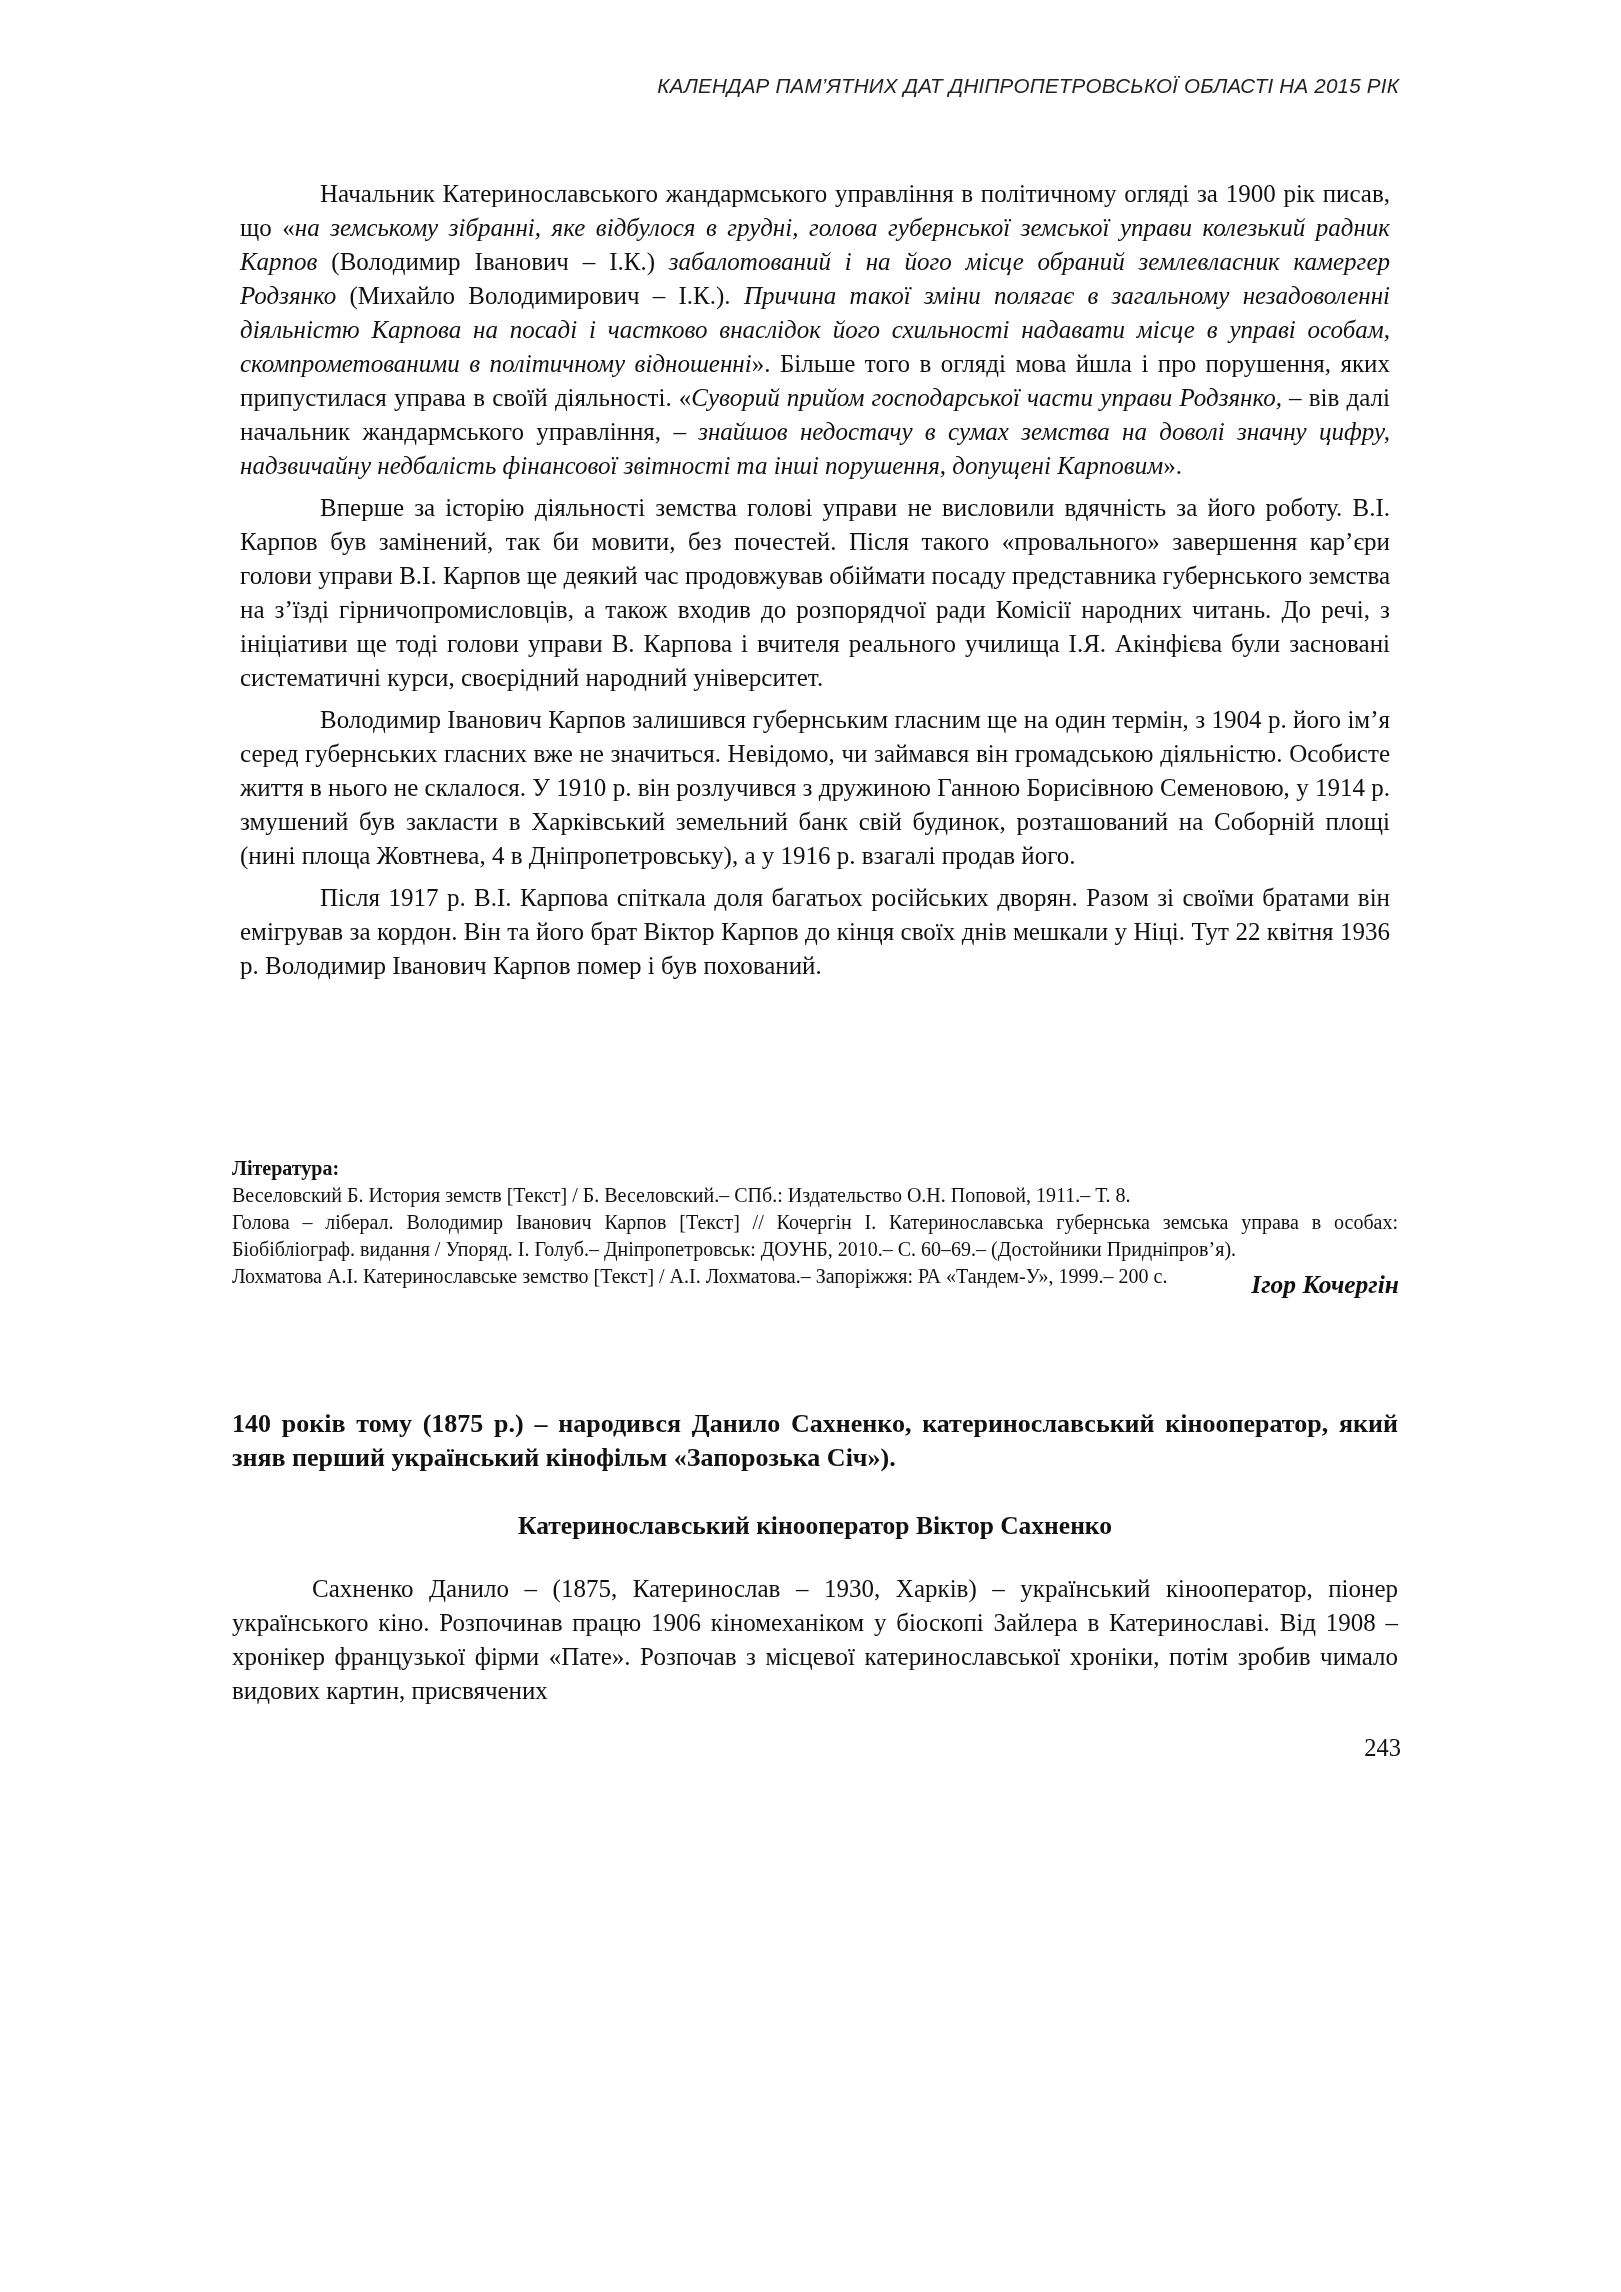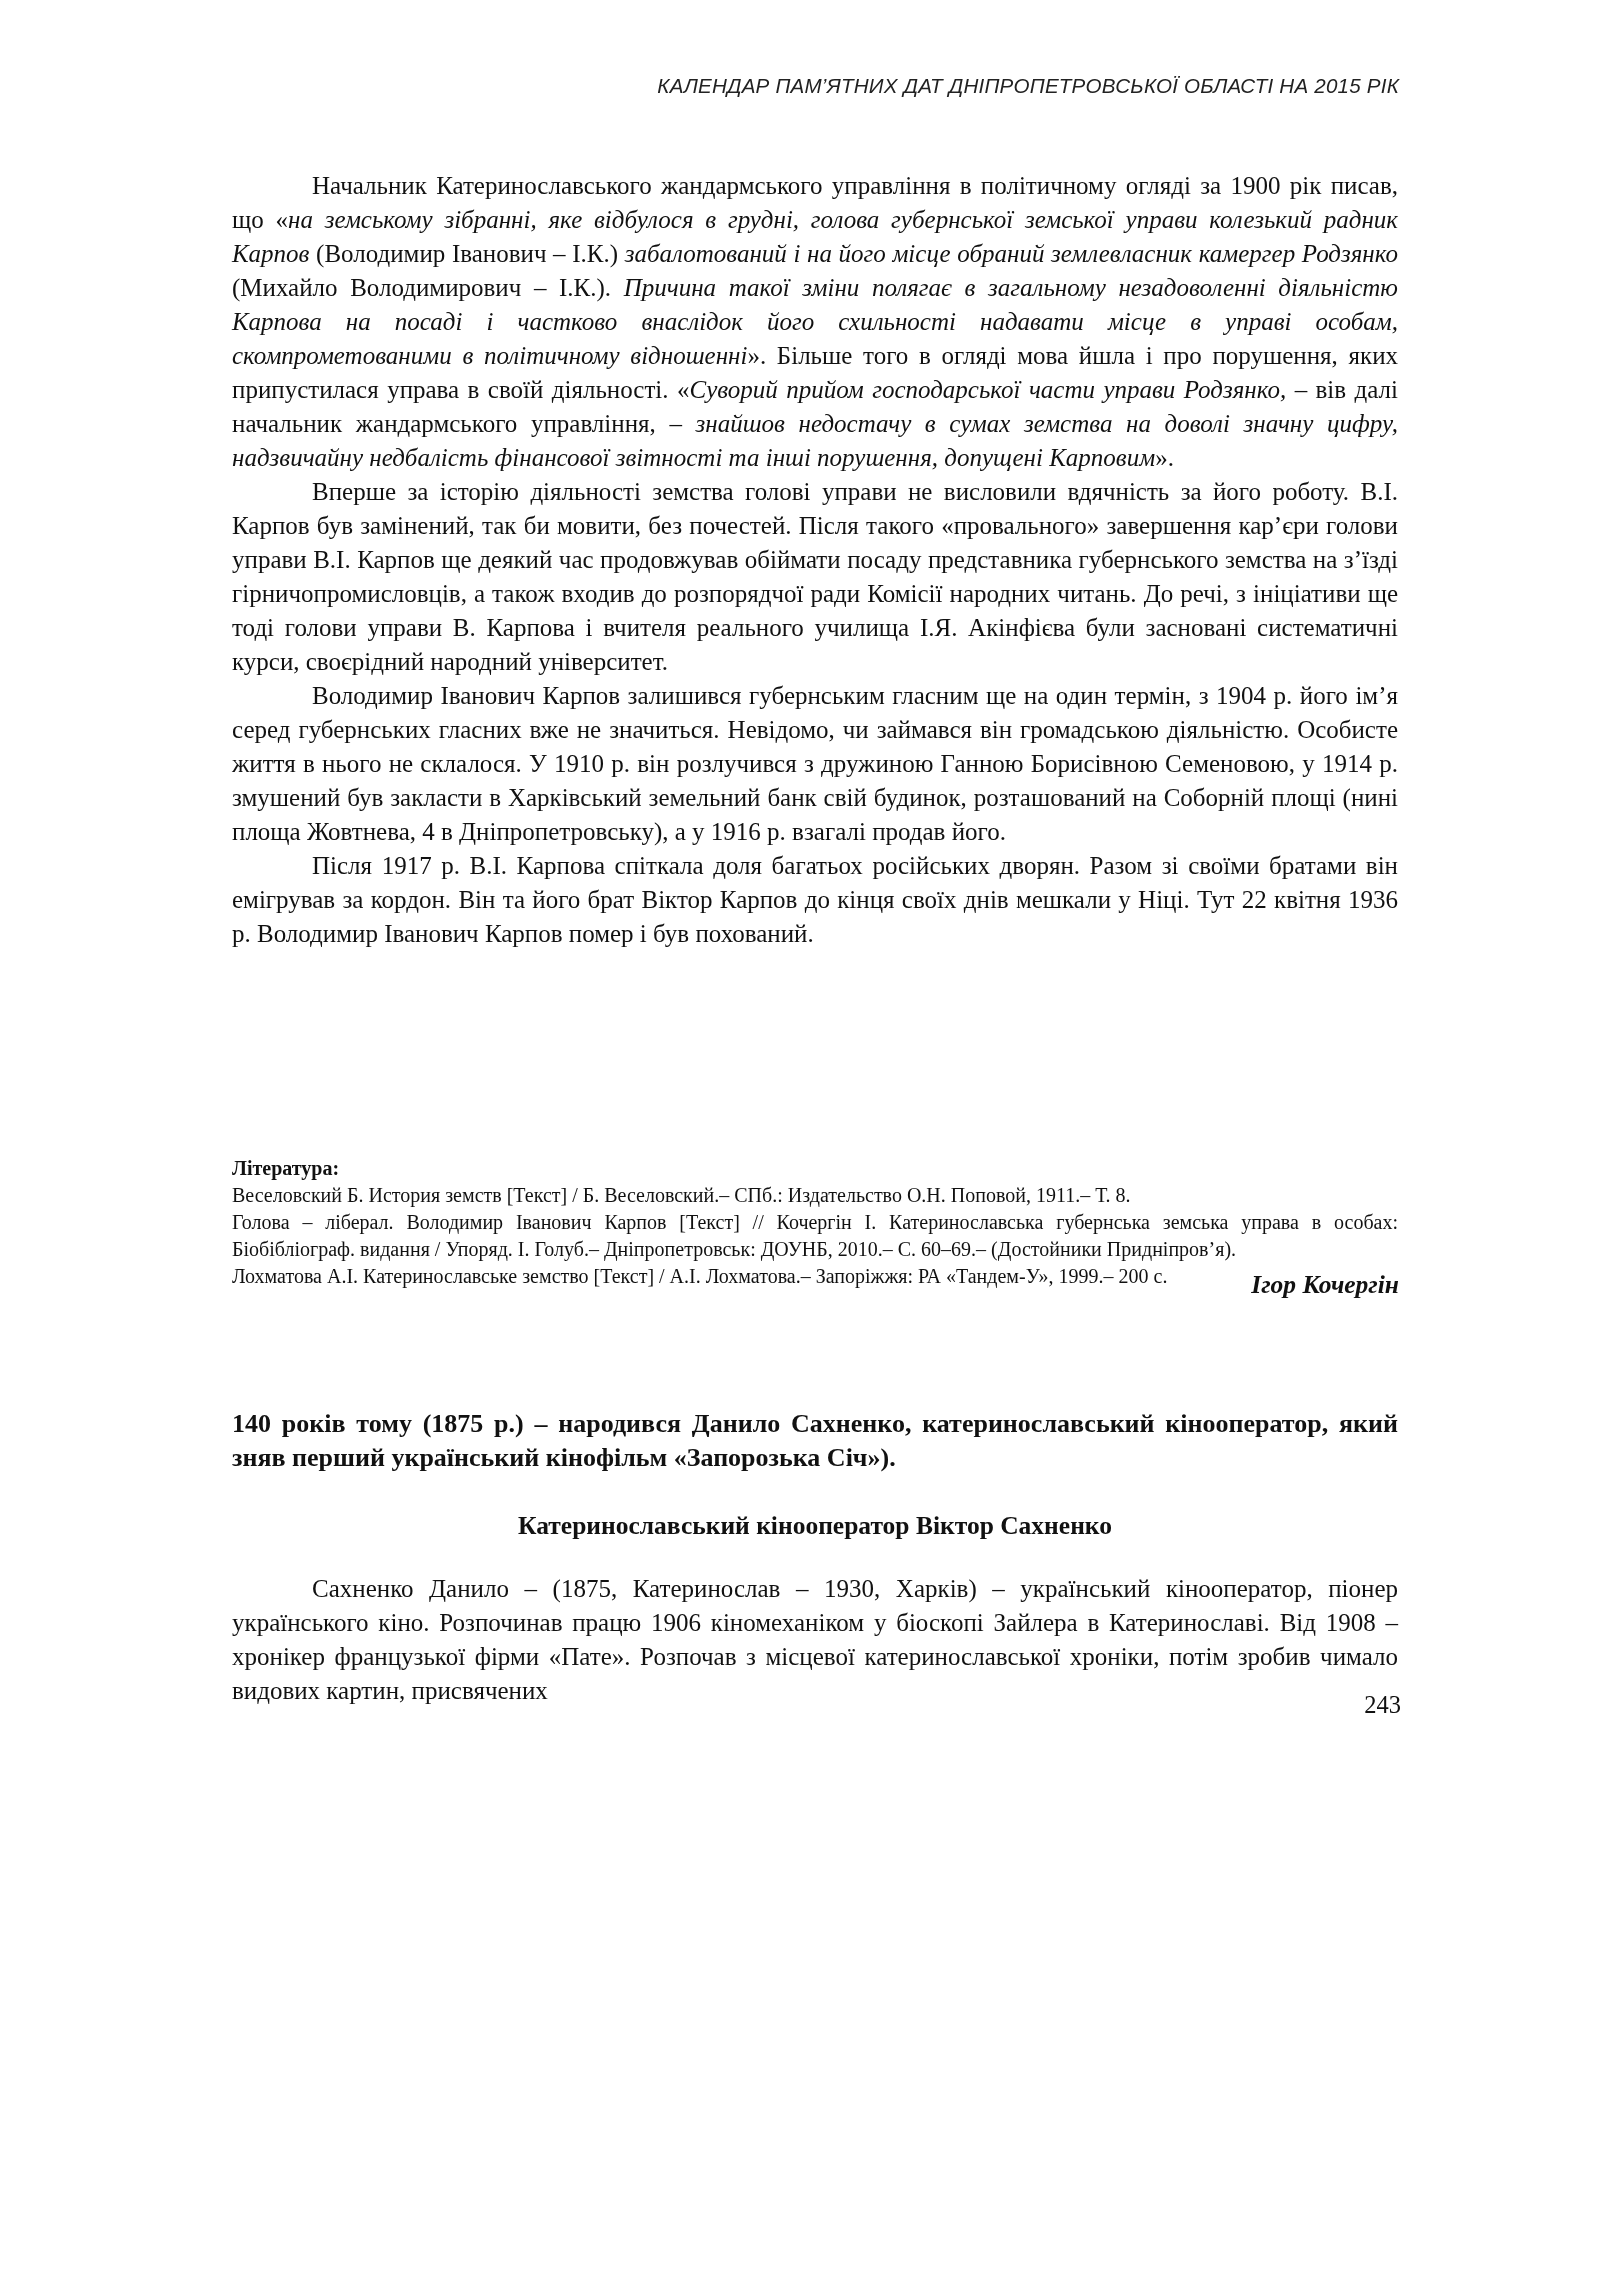--- a/index.html
+++ b/index.html
@@ -12,21 +12,21 @@
       font-family: "Liberation Sans", sans-serif;
       font-style: italic; font-size: 20.6px; letter-spacing: 0.2px; color: #222;
     }
 
     .body-text {
       position: absolute; left: 232px; top: 169px; width: 1166px;
       font-family: "Liberation Serif", serif;
       font-size: 25px; line-height: 34px; text-align: justify;
       hyphens: manual;
     }
-    .body-text p { margin: 0; text-indent: 80px; }
+    .body-text p { margin: 8px; text-indent: 80px; }
     .body-text em { font-style: italic; }
 
     .literature {
       position: absolute; left: 232px; top: 1155px; width: 1166px;
       font-family: "Liberation Serif", serif;
       font-size: 20px; line-height: 27px; text-align: justify;
     }
     .literature .lit-title { font-weight: bold; margin: 0; }
     .literature .lit-item { margin: 0; }
     .author-sign {
@@ -48,21 +48,21 @@
     }
 
     .body-text-2 {
       position: absolute; left: 232px; top: 1572px; width: 1166px;
       font-family: "Liberation Serif", serif;
       font-size: 25px; line-height: 34px; text-align: justify;
     }
     .body-text-2 p { margin: 0; text-indent: 80px; }
 
     .page-number {
-      position: absolute; top: 1691px; left: 1313px; width: 88px;
+      position: absolute; top: 1734px; left: 1313px; width: 88px;
       text-align: right;
       font-family: "Liberation Serif", serif; font-size: 24.5px;
     }
   </style>
 </head>
 <body>
 
 <div class="page">
 
   <div class="running-header">КАЛЕНДАР ПАМ’ЯТНИХ ДАТ ДНІПРОПЕТРОВСЬКОЇ ОБЛАСТІ НА 2015 РІК</div>

